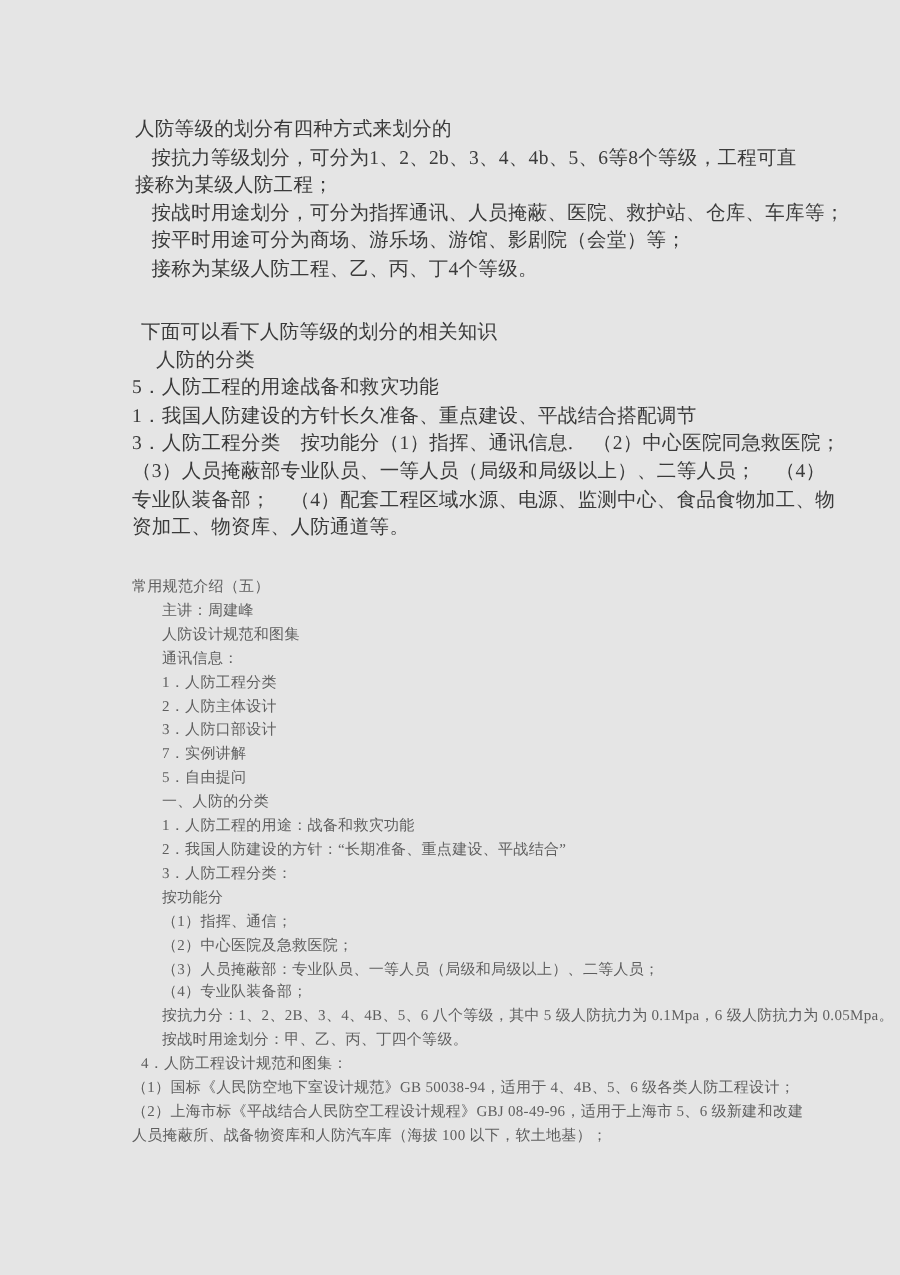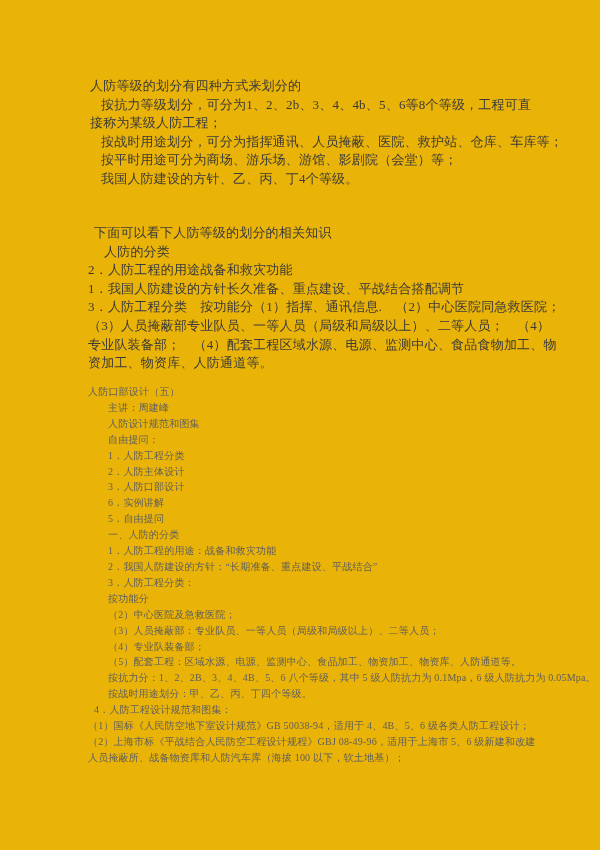--- a/index.html
+++ b/index.html
@@ -4,37 +4,37 @@
 <style>
   html, body {
     margin: 0;
     padding: 0;
     background: #ffffff;
   }
   .page {
     position: relative;
     width: 600px;
     height: 850px;
-    background: #eab308;
+    background: #e5e5e5;
     overflow: hidden;
     font-family: "Liberation Serif", "DejaVu Serif", serif;
   }
   .block { position: absolute; }
   .line {
     white-space: nowrap;
     letter-spacing: 0.2px;
   }
   
   .b1 {
     left: 90px; top: 77px; width: 472px;
     font-size: 13px; line-height: 18.6px;
     color: #3a3a3a;
   }
   .b2 {
-    left: 88px; top: 224px; width: 476px;
+    left: 88px; top: 212px; width: 476px;
     font-size: 13px; line-height: 18.6px;
     color: #3a3a3a;
   }
   
   .b3 {
     left: 88px; top: 384px; width: 492px;
     font-size: 10px; line-height: 15.9px;
     color: #5e5e5e;
   }
   
@@ -47,53 +47,53 @@
 <body>
 
 <div class="page">
 
   <div class="block b1">
     <div class="line">人防等级的划分有四种方式来划分的</div>
     <div class="line i11">按抗力等级划分，可分为1、2、2b、3、4、4b、5、6等8个等级，工程可直</div>
     <div class="line">接称为某级人防工程；</div>
     <div class="line i11">按战时用途划分，可分为指挥通讯、人员掩蔽、医院、救护站、仓库、车库等；</div>
     <div class="line i11">按平时用途可分为商场、游乐场、游馆、影剧院（会堂）等；</div>
-    <div class="line i11">我国人防建设的方针、乙、丙、丁4个等级。</div>
+    <div class="line i11">接称为某级人防工程、乙、丙、丁4个等级。</div>
   </div>
 
   <div class="block b2">
     <div class="line i6">下面可以看下人防等级的划分的相关知识</div>
     <div class="line i16">人防的分类</div>
-    <div class="line">2．人防工程的用途战备和救灾功能</div>
+    <div class="line">5．人防工程的用途战备和救灾功能</div>
     <div class="line">1．我国人防建设的方针长久准备、重点建设、平战结合搭配调节</div>
     <div class="line">3．人防工程分类　按功能分（1）指挥、通讯信息.　（2）中心医院同急救医院；</div>
     <div class="line">（3）人员掩蔽部专业队员、一等人员（局级和局级以上）、二等人员；　（4）</div>
     <div class="line">专业队装备部；　（4）配套工程区域水源、电源、监测中心、食品食物加工、物</div>
     <div class="line">资加工、物资库、人防通道等。</div>
   </div>
 
   <div class="block b3">
-    <div class="line">人防口部设计（五）</div>
+    <div class="line">常用规范介绍（五）</div>
     <div class="line i20">主讲：周建峰</div>
     <div class="line i20">人防设计规范和图集</div>
-    <div class="line i20">自由提问：</div>
+    <div class="line i20">通讯信息：</div>
     <div class="line i20">1．人防工程分类</div>
     <div class="line i20">2．人防主体设计</div>
     <div class="line i20">3．人防口部设计</div>
-    <div class="line i20">6．实例讲解</div>
+    <div class="line i20">7．实例讲解</div>
     <div class="line i20">5．自由提问</div>
     <div class="line i20">一、人防的分类</div>
     <div class="line i20">1．人防工程的用途：战备和救灾功能</div>
     <div class="line i20">2．我国人防建设的方针：“长期准备、重点建设、平战结合”</div>
     <div class="line i20">3．人防工程分类：</div>
     <div class="line i20">按功能分</div>
+    <div class="line i20">（1）指挥、通信；</div>
     <div class="line i20">（2）中心医院及急救医院；</div>
     <div class="line i20">（3）人员掩蔽部：专业队员、一等人员（局级和局级以上）、二等人员；</div>
     <div class="line i20">（4）专业队装备部；</div>
-    <div class="line i20">（5）配套工程：区域水源、电源、监测中心、食品加工、物资加工、物资库、人防通道等。</div>
     <div class="line i20">按抗力分：1、2、2B、3、4、4B、5、6 八个等级，其中 5 级人防抗力为 0.1Mpa，6 级人防抗力为 0.05Mpa。</div>
     <div class="line i20">按战时用途划分：甲、乙、丙、丁四个等级。</div>
     <div class="line i6">4．人防工程设计规范和图集：</div>
     <div class="line">（1）国标《人民防空地下室设计规范》GB 50038-94，适用于 4、4B、5、6 级各类人防工程设计；</div>
     <div class="line">（2）上海市标《平战结合人民防空工程设计规程》GBJ 08-49-96，适用于上海市 5、6 级新建和改建</div>
     <div class="line">人员掩蔽所、战备物资库和人防汽车库（海拔 100 以下，软土地基）；</div>
   </div>
 
 </div>
 

